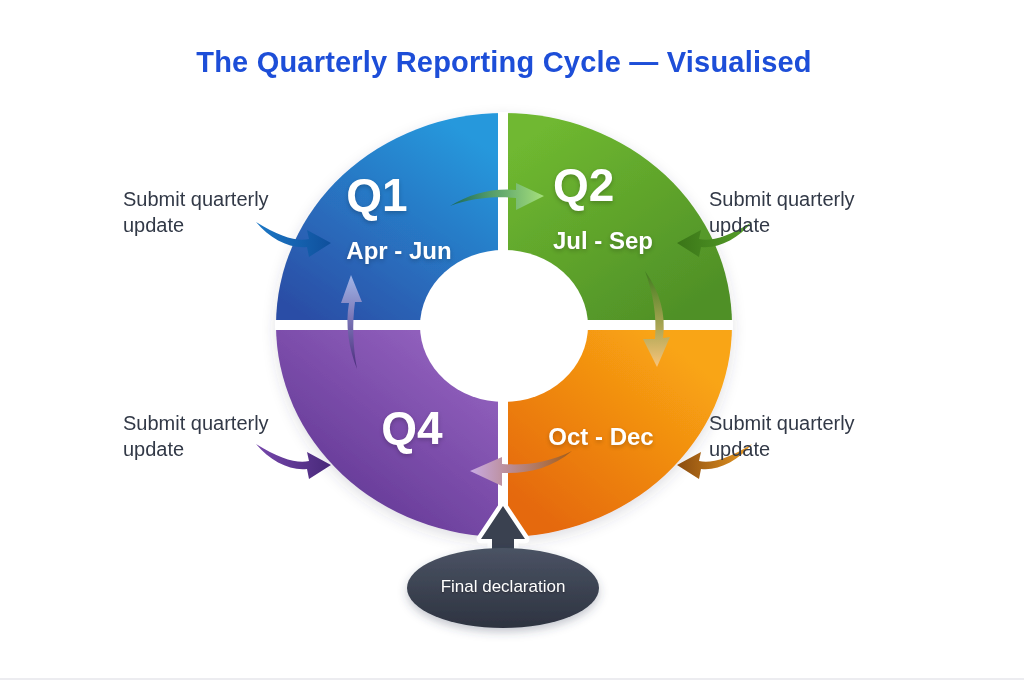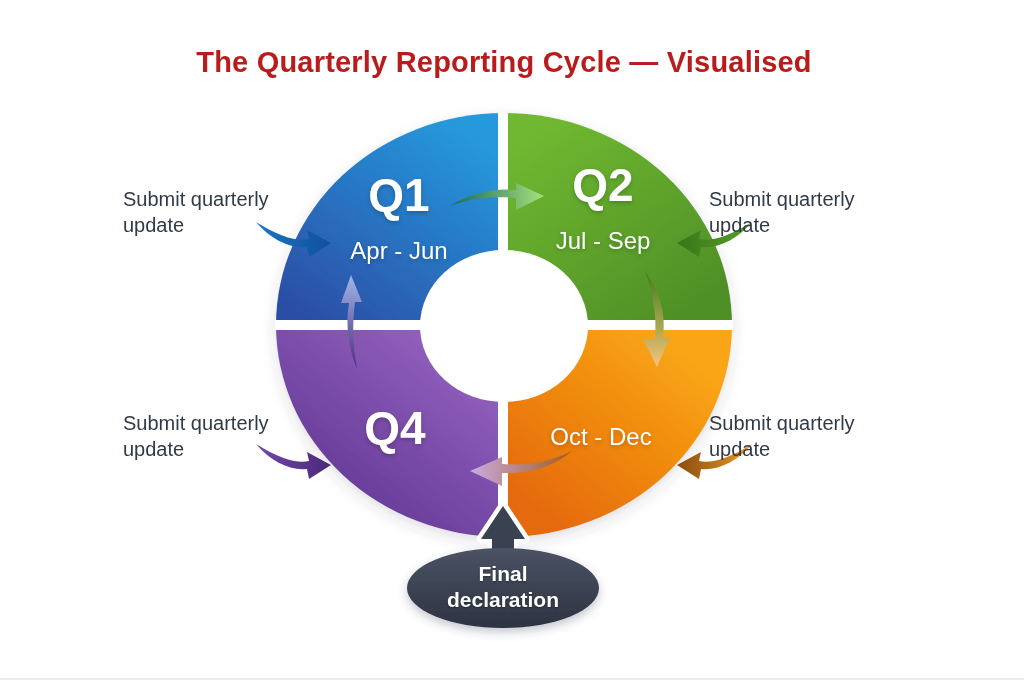--- a/index.html
+++ b/index.html
@@ -2,37 +2,37 @@
 <html><head>
 <meta charset="utf-8">
 <style>
   html,body{margin:0;padding:0;background:#fff;}
   .stage{
     position:relative;width:1024px;height:683px;background:#ffffff;
     font-family:"Liberation Sans",sans-serif;overflow:hidden;
   }
   .page-title{
     position:absolute;left:504px;top:62px;transform:translate(-50%,-50%);
-    font-size:29px;font-weight:bold;color:#b91c1c;white-space:nowrap;
+    font-size:29px;font-weight:bold;color:#1d4ed8;white-space:nowrap;
     letter-spacing:.2px;
   }
   .diagram-svg{position:absolute;left:0;top:0;}
   .quad-label{
-    position:absolute;transform:translate(-50%,-50%);text-align:center;
+    position:absolute;transform:translate(-50%,-50%);text-align:left;
     color:#ffffff;text-shadow:0 2px 4px rgba(0,0,0,.22);pointer-events:none;
   }
   .quad-label .q{font-size:46px;font-weight:bold;line-height:1.05;}
-  .quad-label .months{font-size:24px;font-weight:normal;margin-top:18px;}
+  .quad-label .months{font-size:24px;font-weight:bold;margin-top:18px;}
   .submit-label{
     position:absolute;transform:translate(-50%,-50%);width:178px;text-align:left;
     font-size:20px;line-height:1.3;color:#323947;font-weight:normal;
   }
   .final-label{
     position:absolute;left:503px;top:587px;transform:translate(-50%,-50%);
-    width:150px;text-align:center;font-size:21px;font-weight:bold;color:#ffffff;
+    width:150px;text-align:center;font-size:17px;font-weight:normal;color:#ffffff;
     line-height:1.25;text-shadow:0 1px 2px rgba(0,0,0,.35);pointer-events:none;
   }
   .bottom-divider{
     position:absolute;left:0;top:678px;width:1024px;height:2px;background:#ececf0;
   }
 </style>
 </head>
 <body>
 
 <div class="stage">
@@ -136,21 +136,21 @@
     <div class="q">Q1</div>
     <div class="months">Apr - Jun</div>
   </div>
   <div class="quad-label" style="left:603px;top:208px">
     <div class="q">Q2</div>
     <div class="months">Jul - Sep</div>
   </div>
   <div class="quad-label" style="left:601px;top:428px">
     <div class="months">Oct - Dec</div>
   </div>
-  <div class="quad-label" style="left:395px;top:428px">
+  <div class="quad-label" style="left:412px;top:428px">
     <div class="q">Q4</div>
   </div>
 
   <div class="submit-label" style="left:212px;top:212px">Submit quarterly update</div>
   <div class="submit-label" style="left:798px;top:212px">Submit quarterly update</div>
   <div class="submit-label" style="left:212px;top:436px">Submit quarterly update</div>
   <div class="submit-label" style="left:798px;top:436px">Submit quarterly update</div>
 
   <div class="final-label">Final declaration</div>
 

